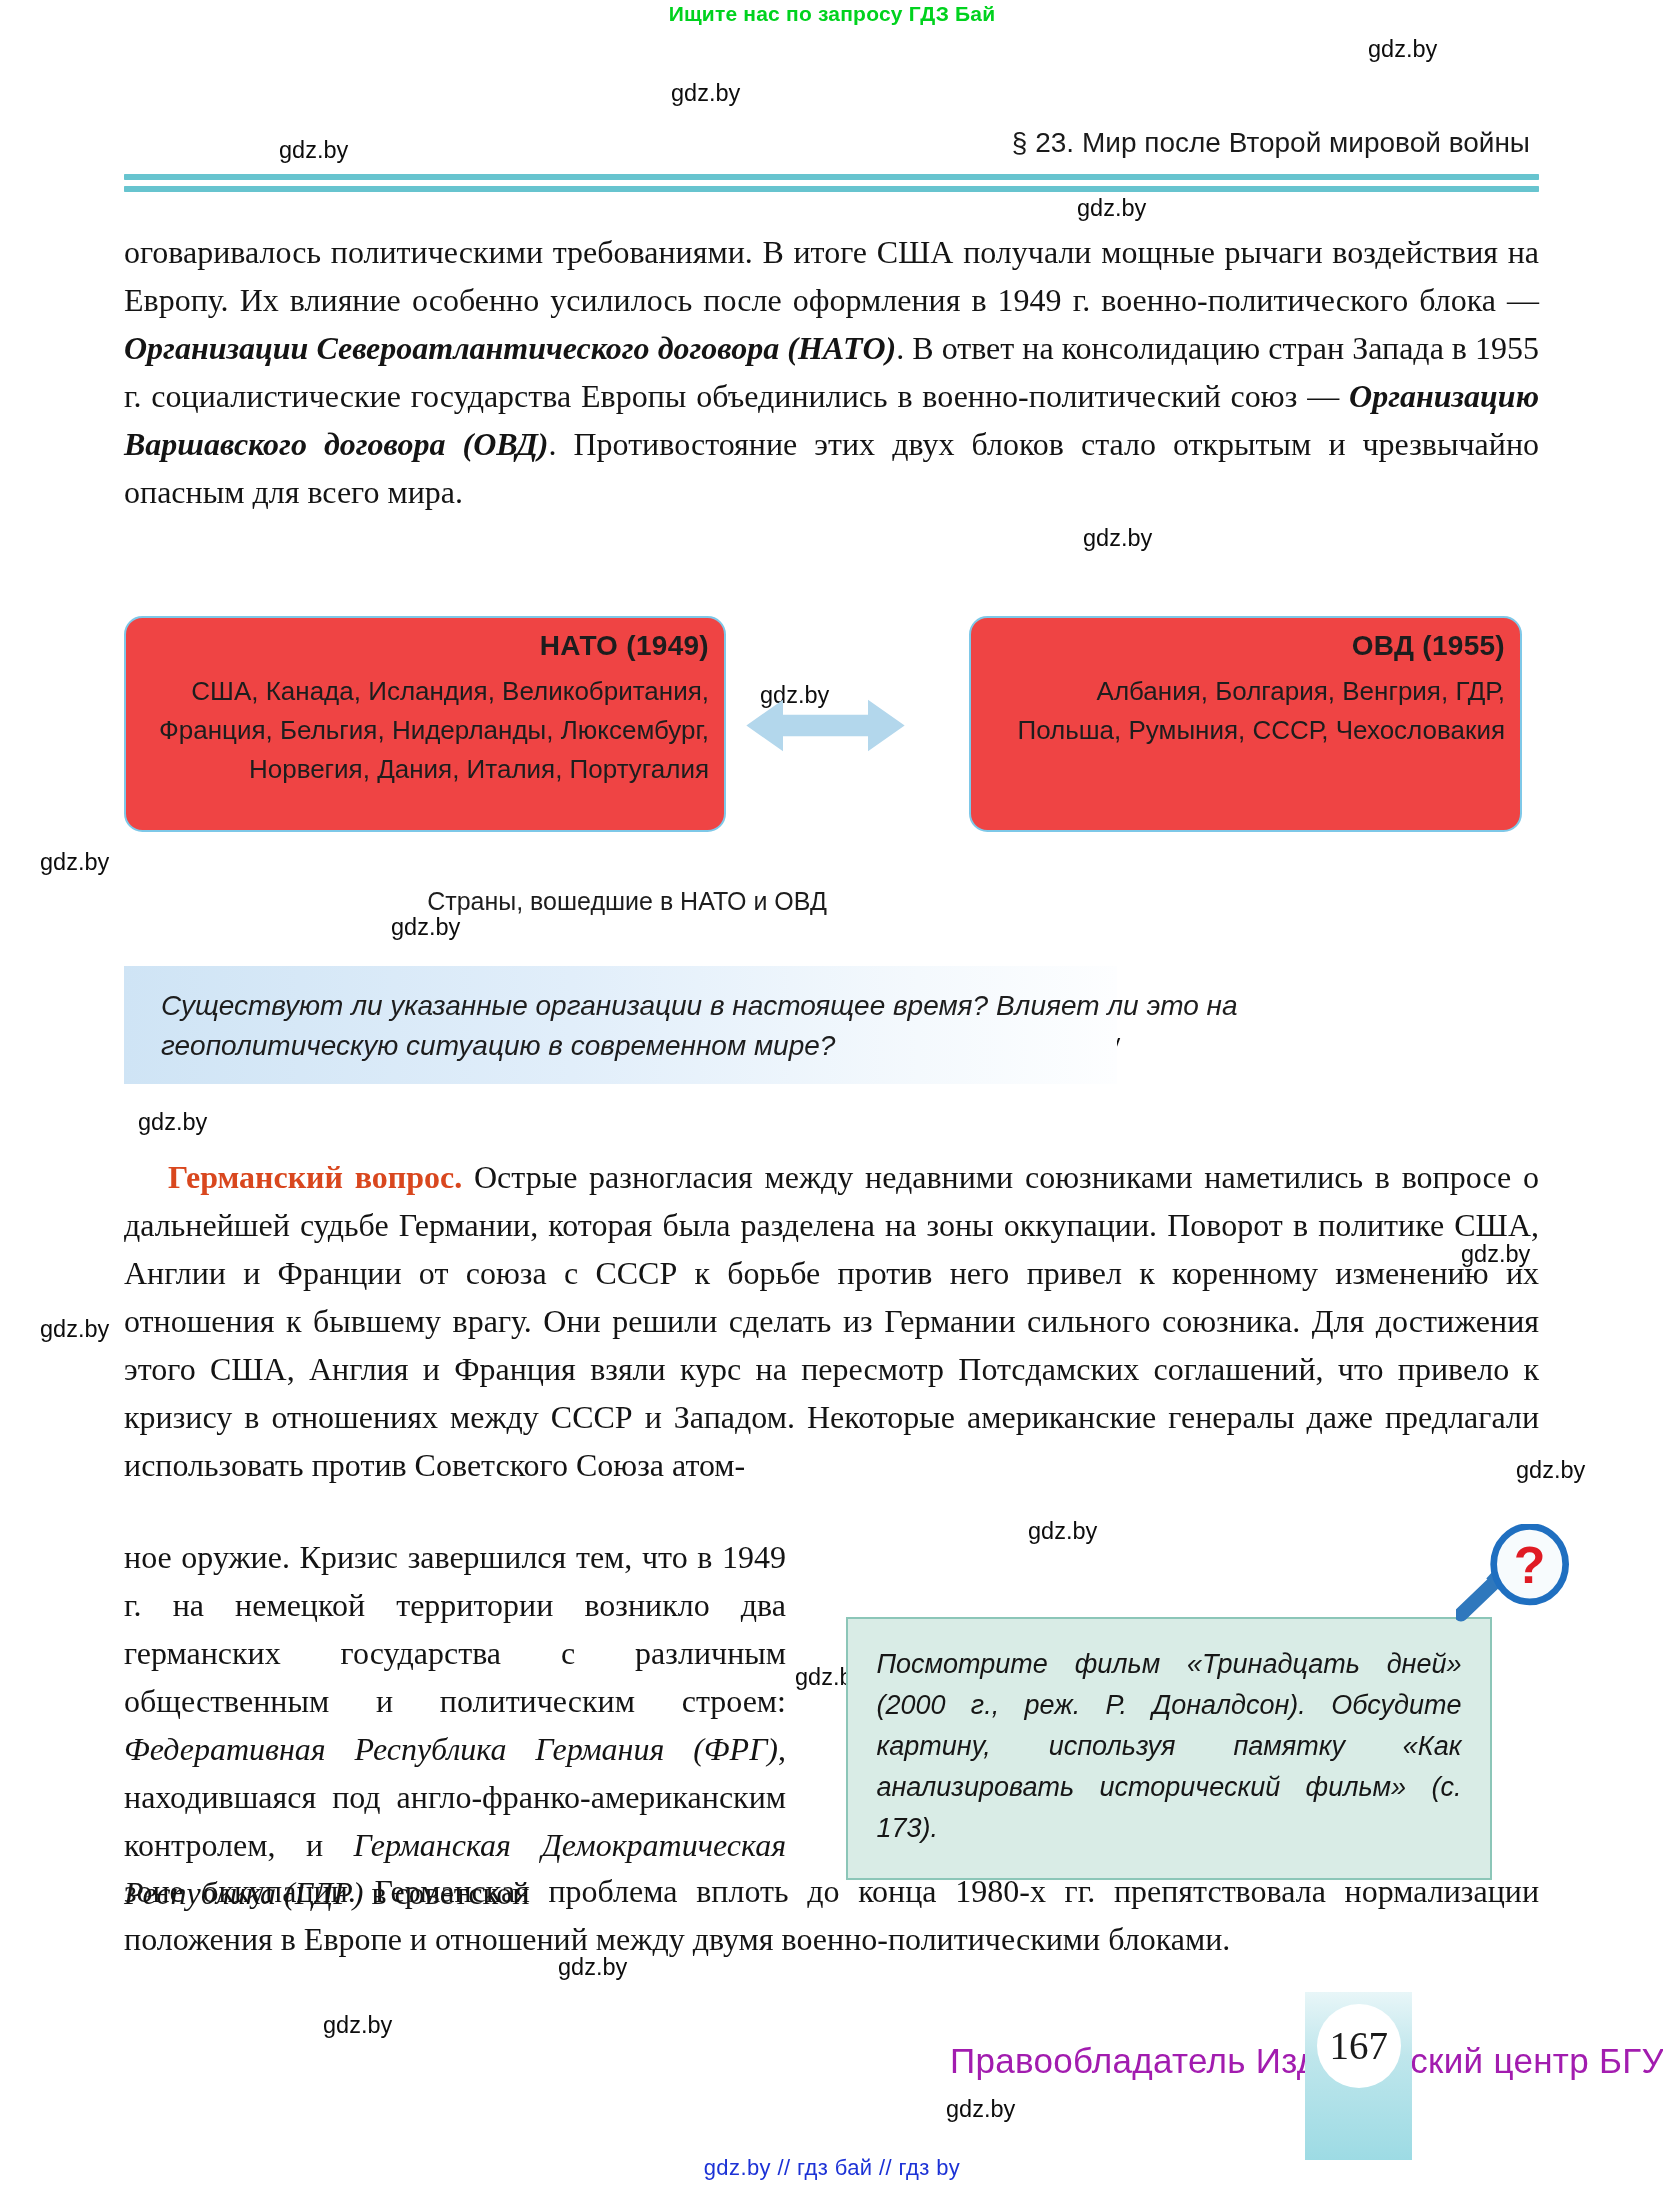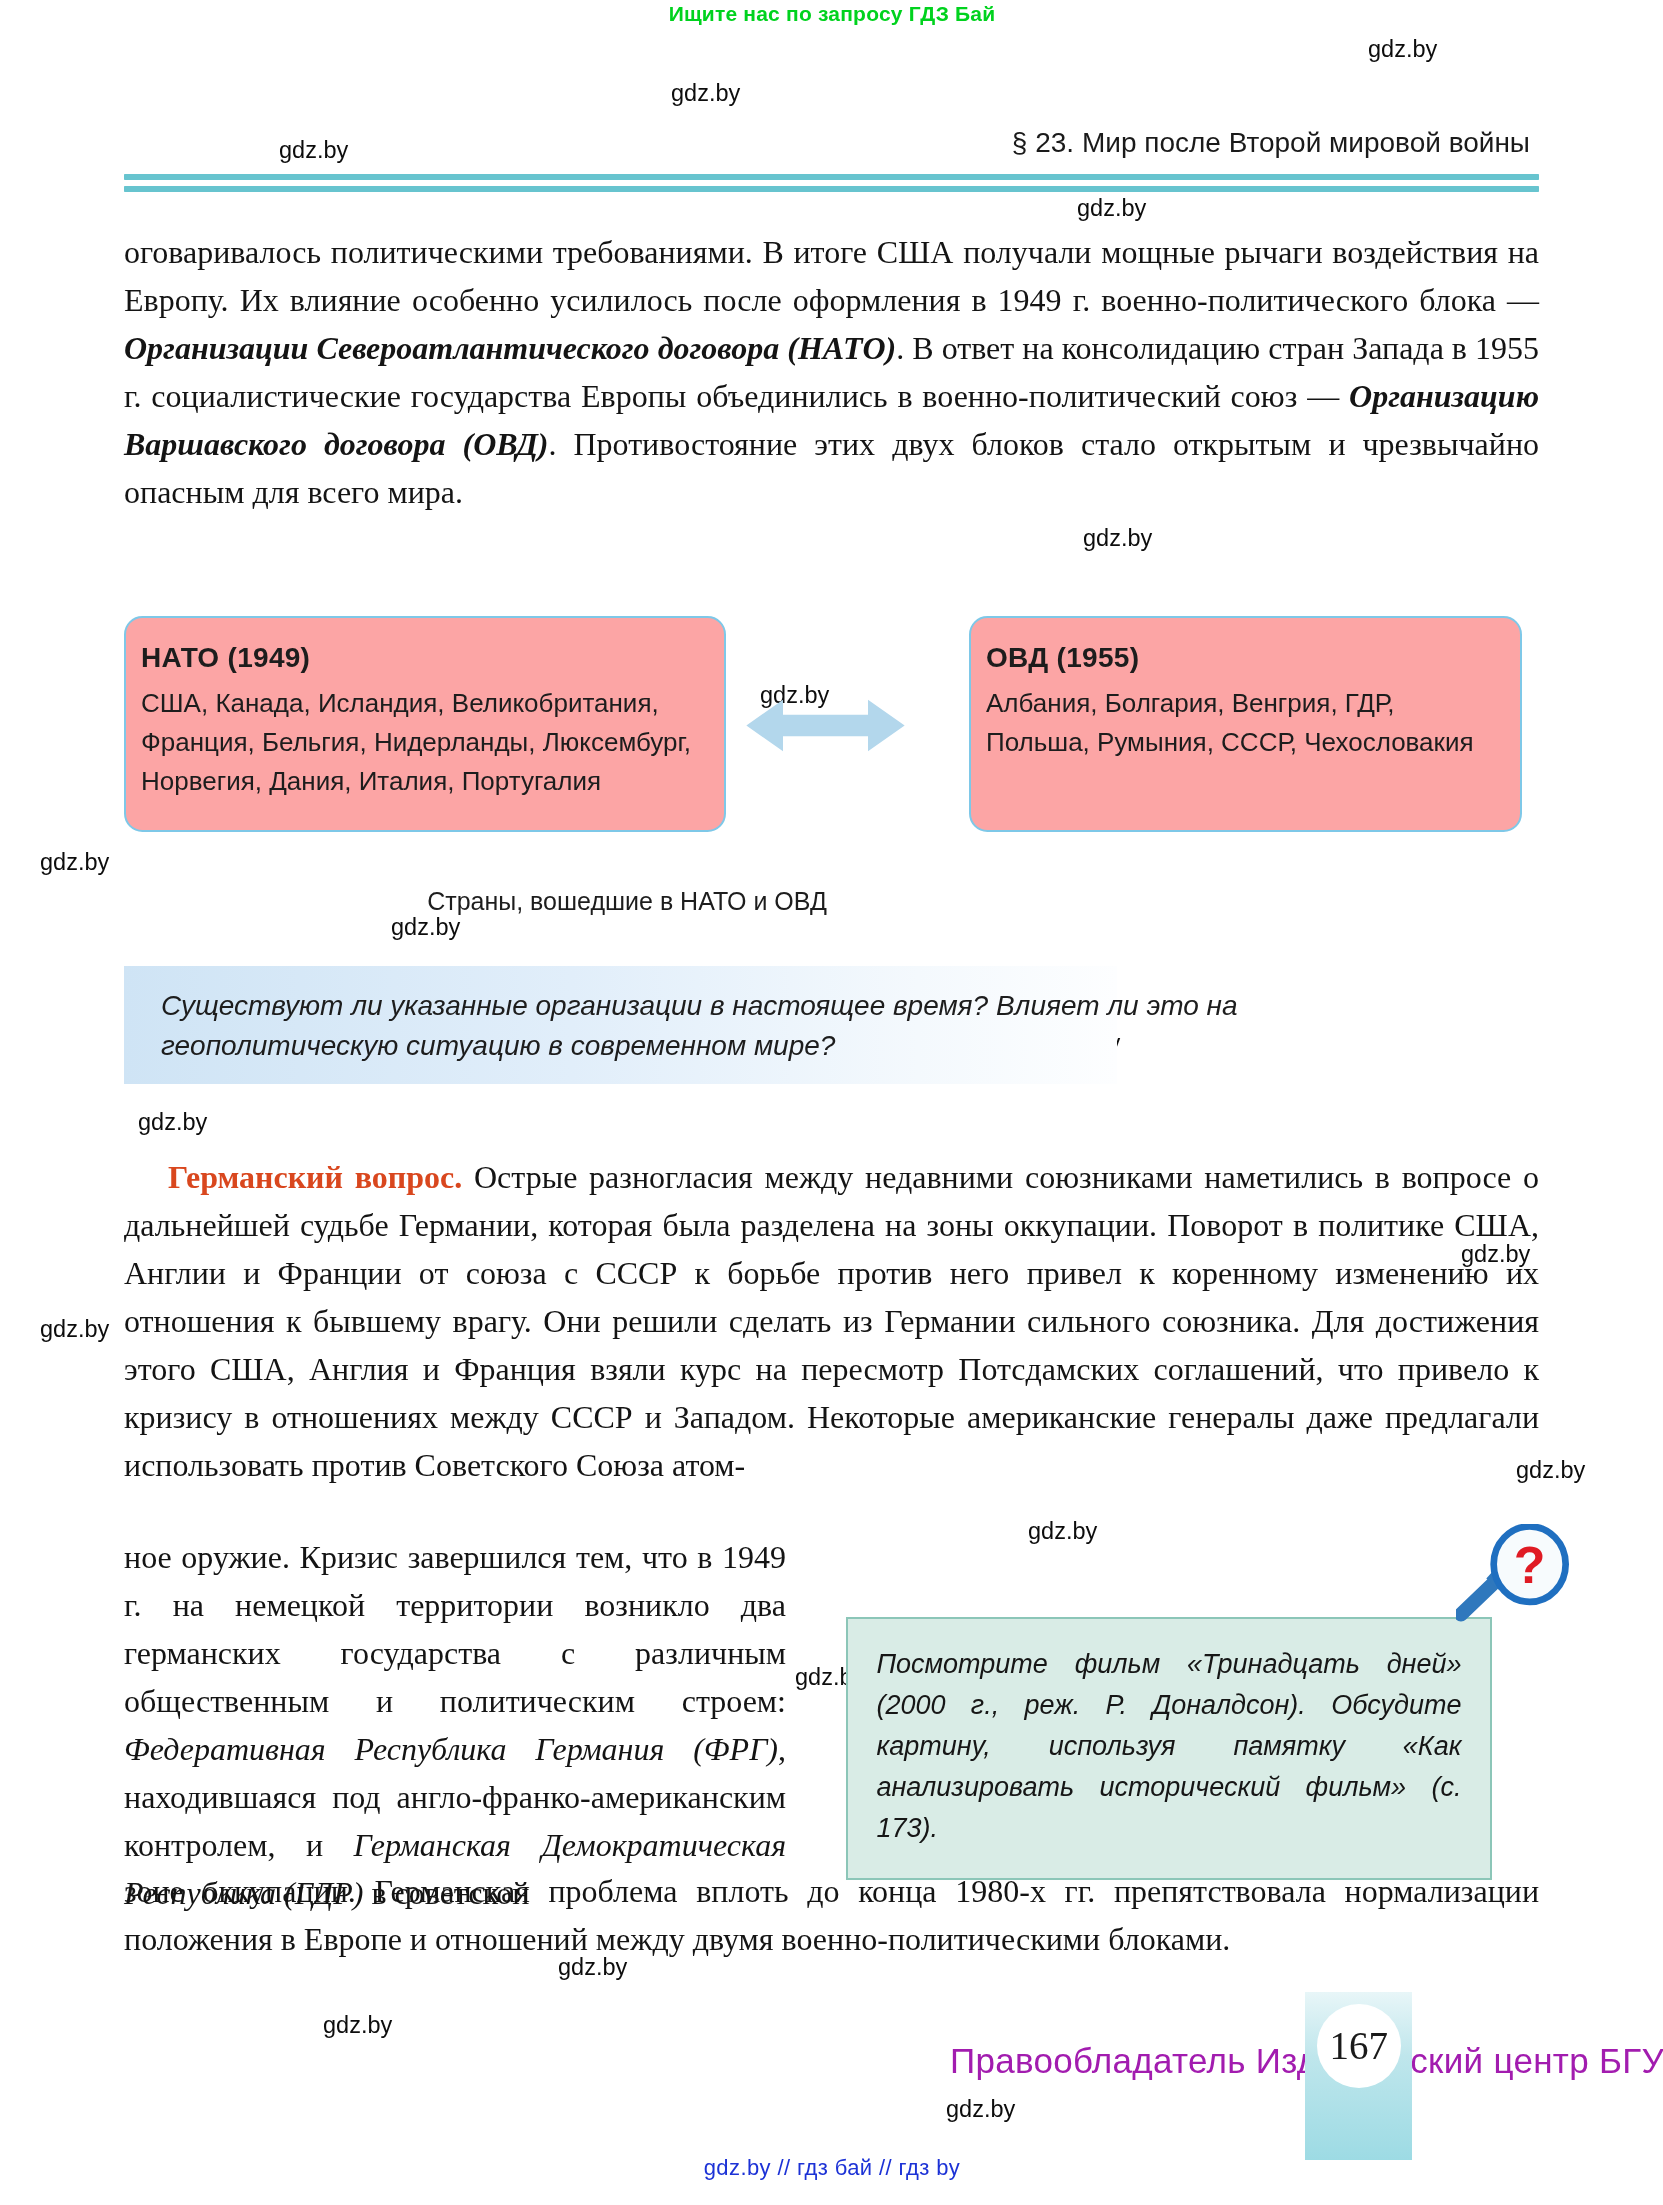--- a/index.html
+++ b/index.html
@@ -92,25 +92,25 @@
     position: absolute;
     top: 616px;
     left: 124px;
     width: 1415px;
     height: 222px;
   }
   .scheme-box {
     position: absolute;
     top: 0;
     box-sizing: border-box;
-    background: #fca5a5;
+    background: #ef4444;
     border: 2.5px solid #7ec8e8;
     border-radius: 18.4px;
-    padding: 20px 15px 15px;
-    text-align: left;
+    padding: 8px 15px 15px;
+    text-align: right;
     font-family: "Liberation Sans", sans-serif;
     font-size: 26px;
     line-height: 39px;
     color: #1d1d1d;
   }
   .scheme-box.left  { left: 0px;   width: 602px;  height: 216px; }
   .scheme-box.right { right: 17px; width: 553px;  height: 216px; }
   .scheme-title {
     display: block;
     font-weight: bold;

